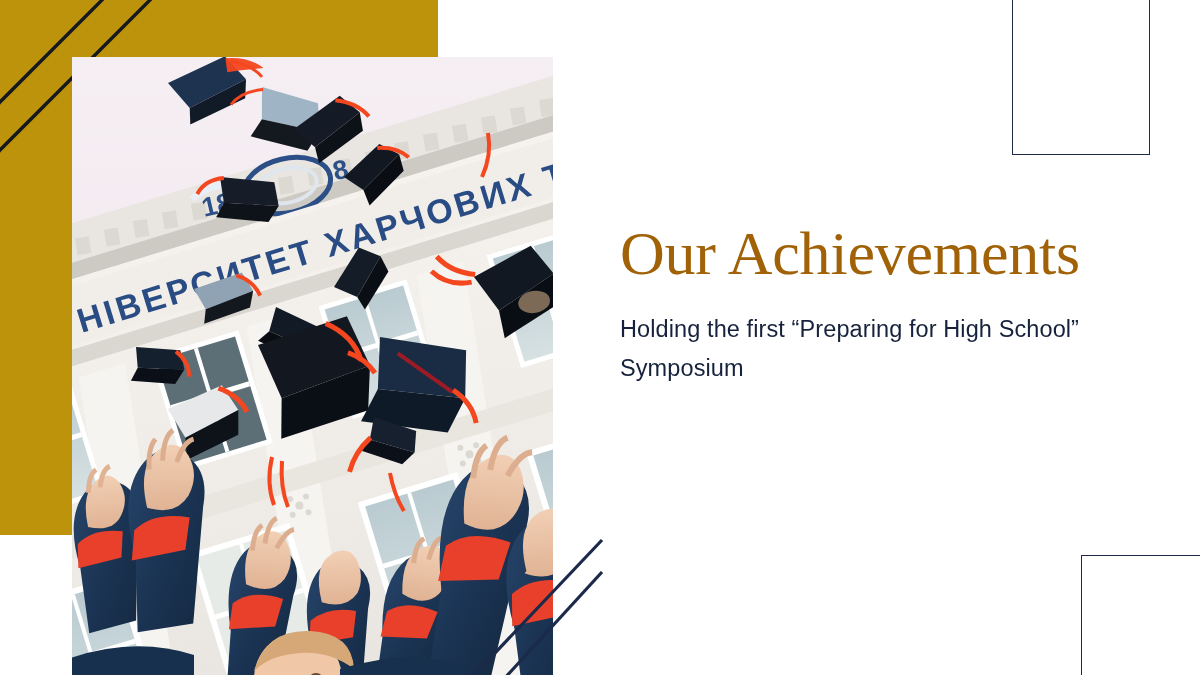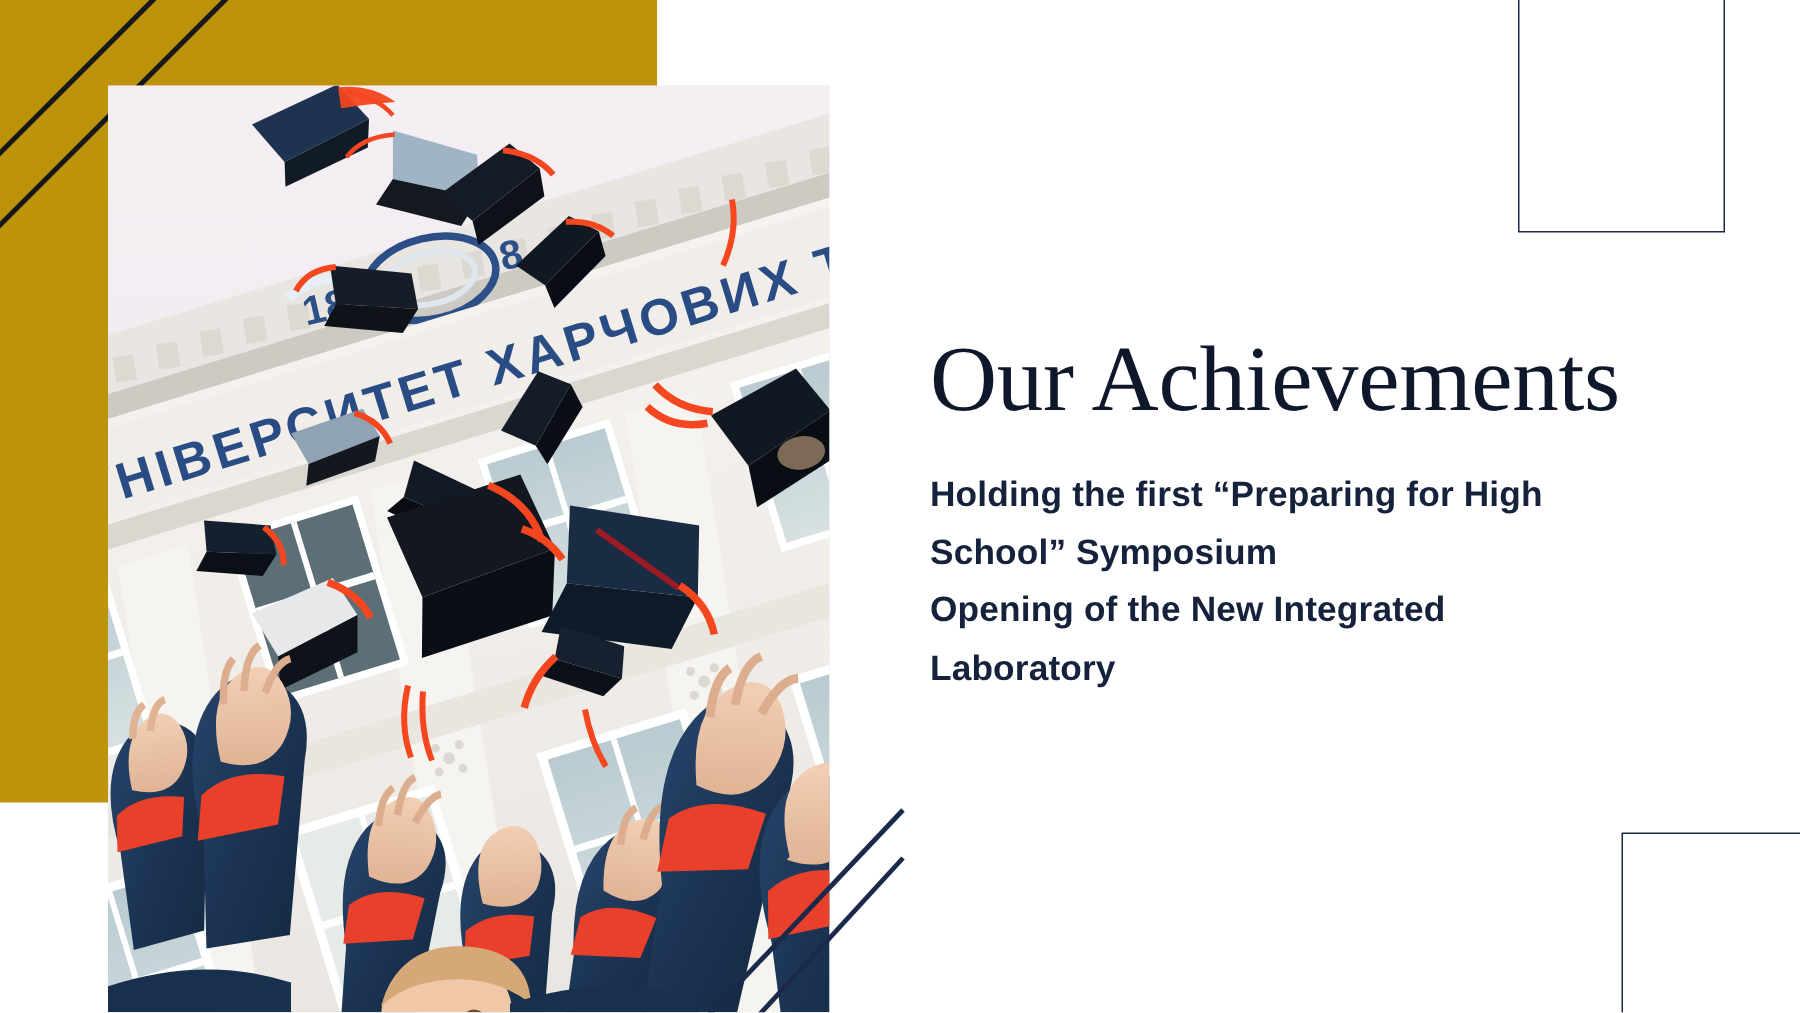--- a/index.html
+++ b/index.html
@@ -25,27 +25,27 @@
   }
   .photo svg{display:block;width:100%;height:100%;}
 
   
   .content{
     position:absolute;left:620px;top:222px;width:530px;
   }
   .heading{
     font-family:"Liberation Serif",serif;
     font-size:62px;line-height:1.0;font-weight:400;
-    color:#0f172a;letter-spacing:-0.2px;white-space:nowrap;
+    color:#a16207;letter-spacing:-0.2px;white-space:nowrap;
     margin:0 0 26px 0;
   }
   .bullets{margin:0;padding:0;list-style:none;}
   .bullets li{
     font-family:"Liberation Sans",sans-serif;
-    font-size:23.5px;line-height:38.5px;font-weight:700;
+    font-size:23.5px;line-height:38.5px;font-weight:400;
     color:#16223c;letter-spacing:0.1px;white-space:nowrap;
   }
   .bullets li.wrap{white-space:normal;width:470px;}
 
   
   .rect-tr{
     position:absolute;left:1012px;top:-14px;width:136px;height:167px;
     border:1.6px solid #1d2a45;background:transparent;
   }
   .rect-br{
@@ -389,21 +389,20 @@
         <path d="M268,612 q70,-22 126,-2 l0,26 -126,0 z" fill="#17304d"></path>
         <path d="M140,640 q50,-16 96,-2 l0,18 -96,0 z" fill="#1b3757"></path>
       </g>
     </svg>
   </div>
 
   <div class="content">
     <h1 class="heading">Our Achievements</h1>
     <ul class="bullets">
       <li class="wrap">Holding the first “Preparing for High School” Symposium</li>
-      <li class="wrap">Opening of the New Integrated Laboratory</li>
     </ul>
   </div>
 
   <div class="rect-tr"></div>
   <div class="rect-br"></div>
 
   <div class="diag-bottom">
     <svg viewBox="0 0 190 185" width="190" height="185" aria-hidden="true">
       <line x1="20" y1="190" x2="162" y2="40" stroke="#1b2a4a" stroke-width="3.2"></line>
       <line x1="52" y1="192" x2="162" y2="72" stroke="#1b2a4a" stroke-width="3.2"></line>

